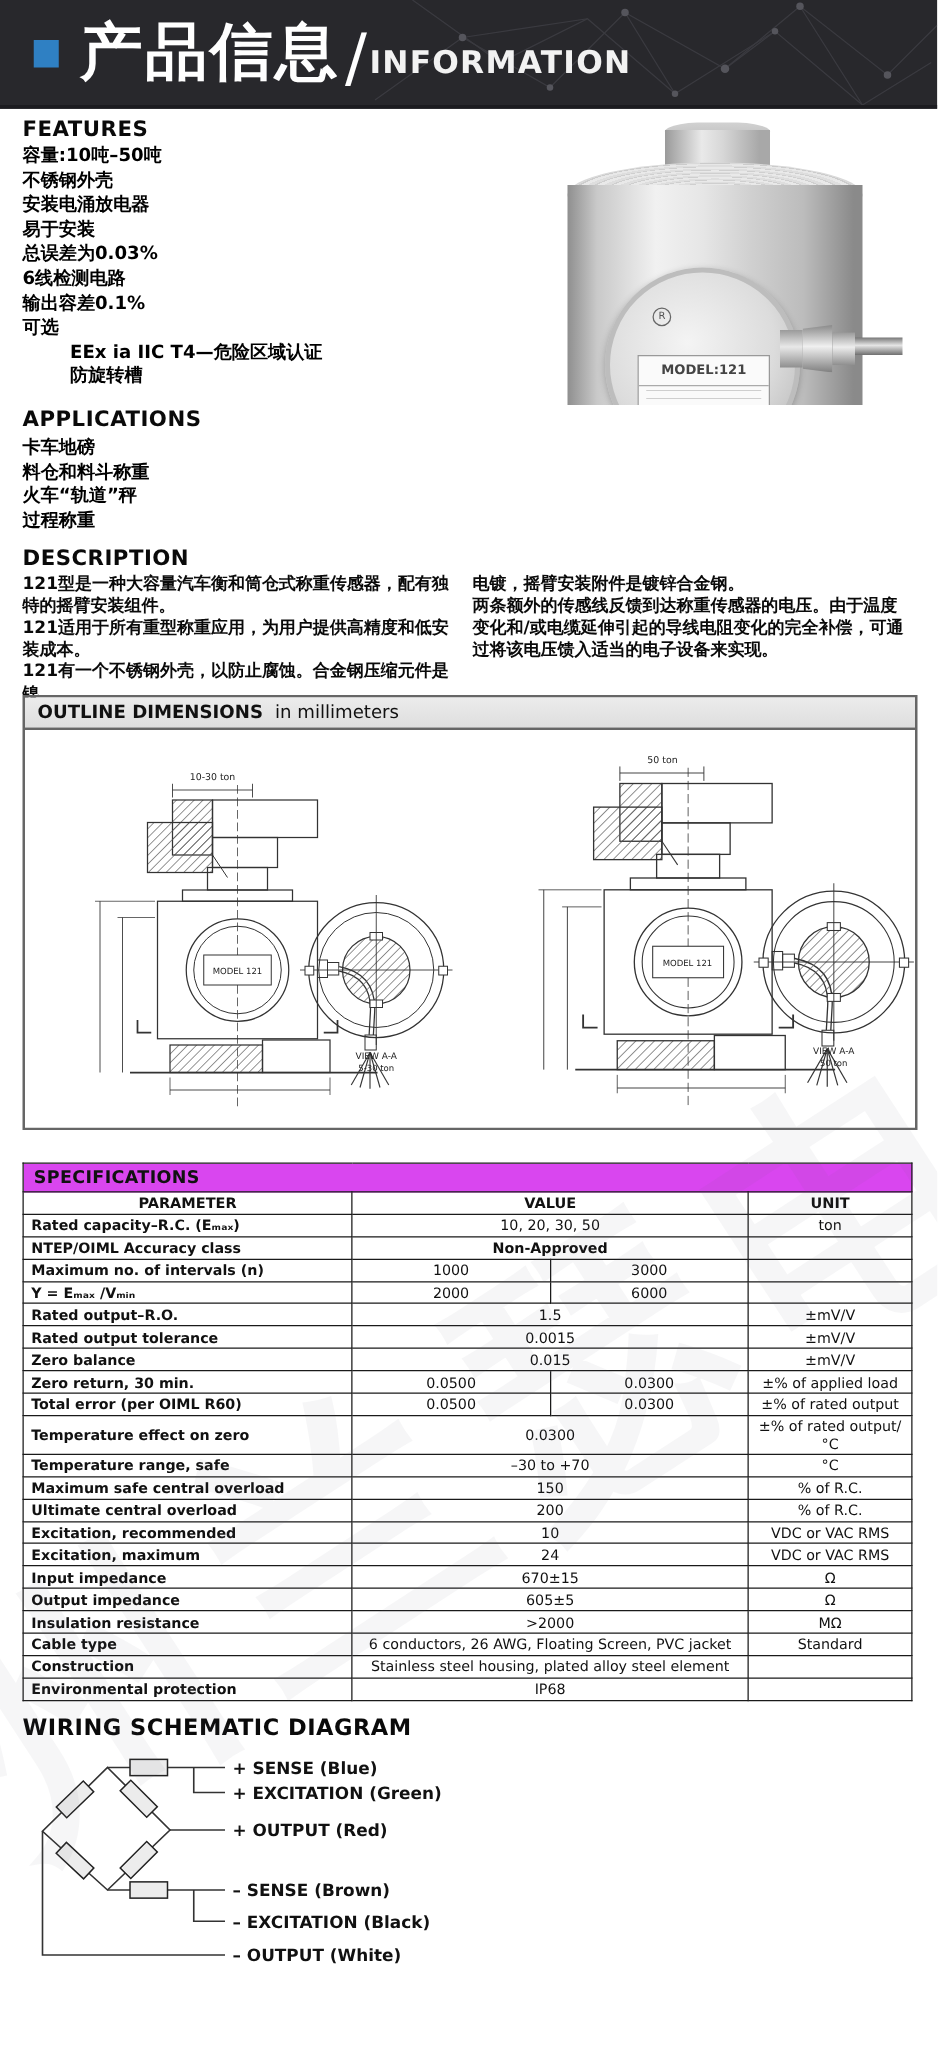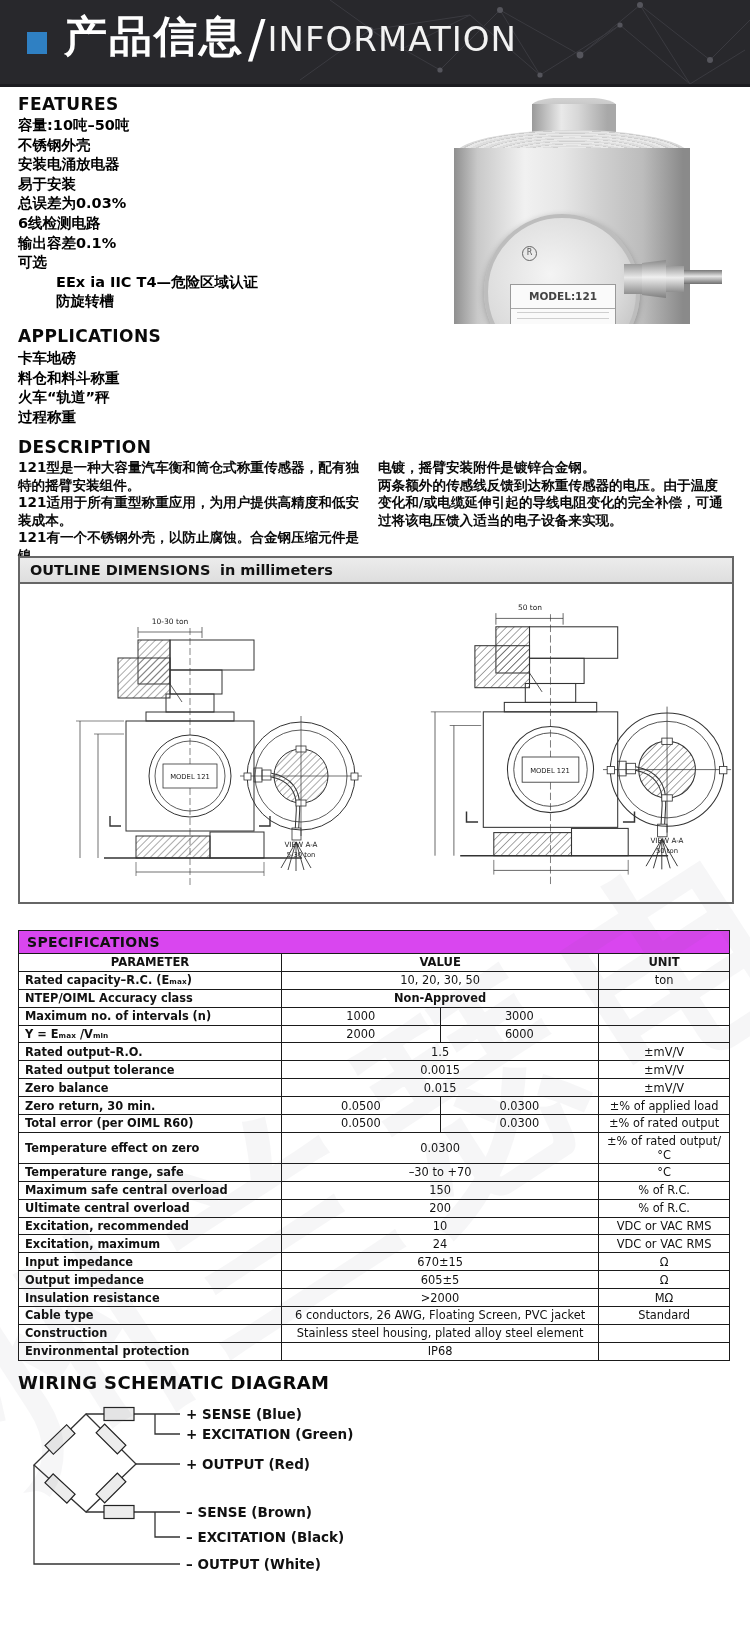--- a/index.html
+++ b/index.html
@@ -5,23 +5,23 @@
   html,body{margin:0;padding:0;background:#fff;}
   .page{position:relative;width:750px;height:1641px;background:#fff;overflow:hidden;
         font-family:"DejaVu Sans","Liberation Sans",sans-serif;color:#111;}
 
   
   .hdr{position:absolute;left:0;top:0;width:750px;height:84px;background:#28282c;
        border-bottom:3px solid #1c1c20;overflow:hidden;}
   .hdr-net{position:absolute;right:0;top:0;}
   .hdr-accent{position:absolute;left:27px;top:32px;width:20px;height:22px;background:#2f80c3;}
   .hdr-title{position:absolute;left:64px;top:8px;white-space:nowrap;color:#fff;}
-  .hdr-cn{font-size:43px;font-weight:900;letter-spacing:2px;}
+  .hdr-cn{font-size:50px;font-weight:900;letter-spacing:2px;}
   .hdr-slash{font-size:52px;font-weight:400;vertical-align:-6px;margin:0 2px 0 4px;}
-  .hdr-en{font-size:34px;font-weight:400;letter-spacing:1px;color:#f2f2f2;}
+  .hdr-en{font-size:25px;font-weight:700;letter-spacing:1px;color:#f2f2f2;}
 
   
   .sec-h{position:absolute;font-size:17px;font-weight:800;letter-spacing:.4px;color:#0a0a0a;text-align:right;}
 
   .feat-list{position:absolute;left:18px;top:116px;width:400px;}
   .feat-line{font-size:14.5px;font-weight:600;line-height:19.6px;color:#000000;}
   .feat-line.ind{margin-left:38px;}
 
   .app-list{position:absolute;left:18px;top:349px;width:400px;}
 
@@ -57,21 +57,21 @@
   .gland3{position:absolute;left:238px;top:168px;width:18px;height:26px;
     background:linear-gradient(#9a9a9a,#ededed 45%,#8f8f8f);}
   .cable{position:absolute;left:256px;top:172px;width:40px;height:14px;
     background:linear-gradient(#777,#e5e5e5 45%,#6f6f6f);}
 
   
   .outline-box{position:absolute;left:18px;top:556px;width:712px;border:2px solid #666;}
   .outline-hd{background:linear-gradient(#ececec,#dedede);border-bottom:2px solid #666;
     padding:4px 10px;font-size:14.5px;}
   .outline-hd .b{font-weight:800;}
-  .outline-hd .r{font-weight:700;margin-left:5px;}
+  .outline-hd .r{font-weight:400;margin-left:5px;}
   .outline-body{position:relative;height:318px;background:#fff;}
 
   
   .spec{position:absolute;left:18px;top:930px;width:712px;border-collapse:collapse;
     font-family:"DejaVu Sans",sans-serif;}
   .spec td,.spec th{border:1.4px solid #1a1a1a;font-size:11.4px;padding:1px 6px;height:14.9px;}
   .spec .title{background:#d946ef;font-size:14px;font-weight:800;text-align:left;padding:3px 8px;
     letter-spacing:.3px;}
   .spec th{font-weight:700;text-align:center;font-size:11.6px;}
   .spec td.p{font-weight:700;text-align:left;}

